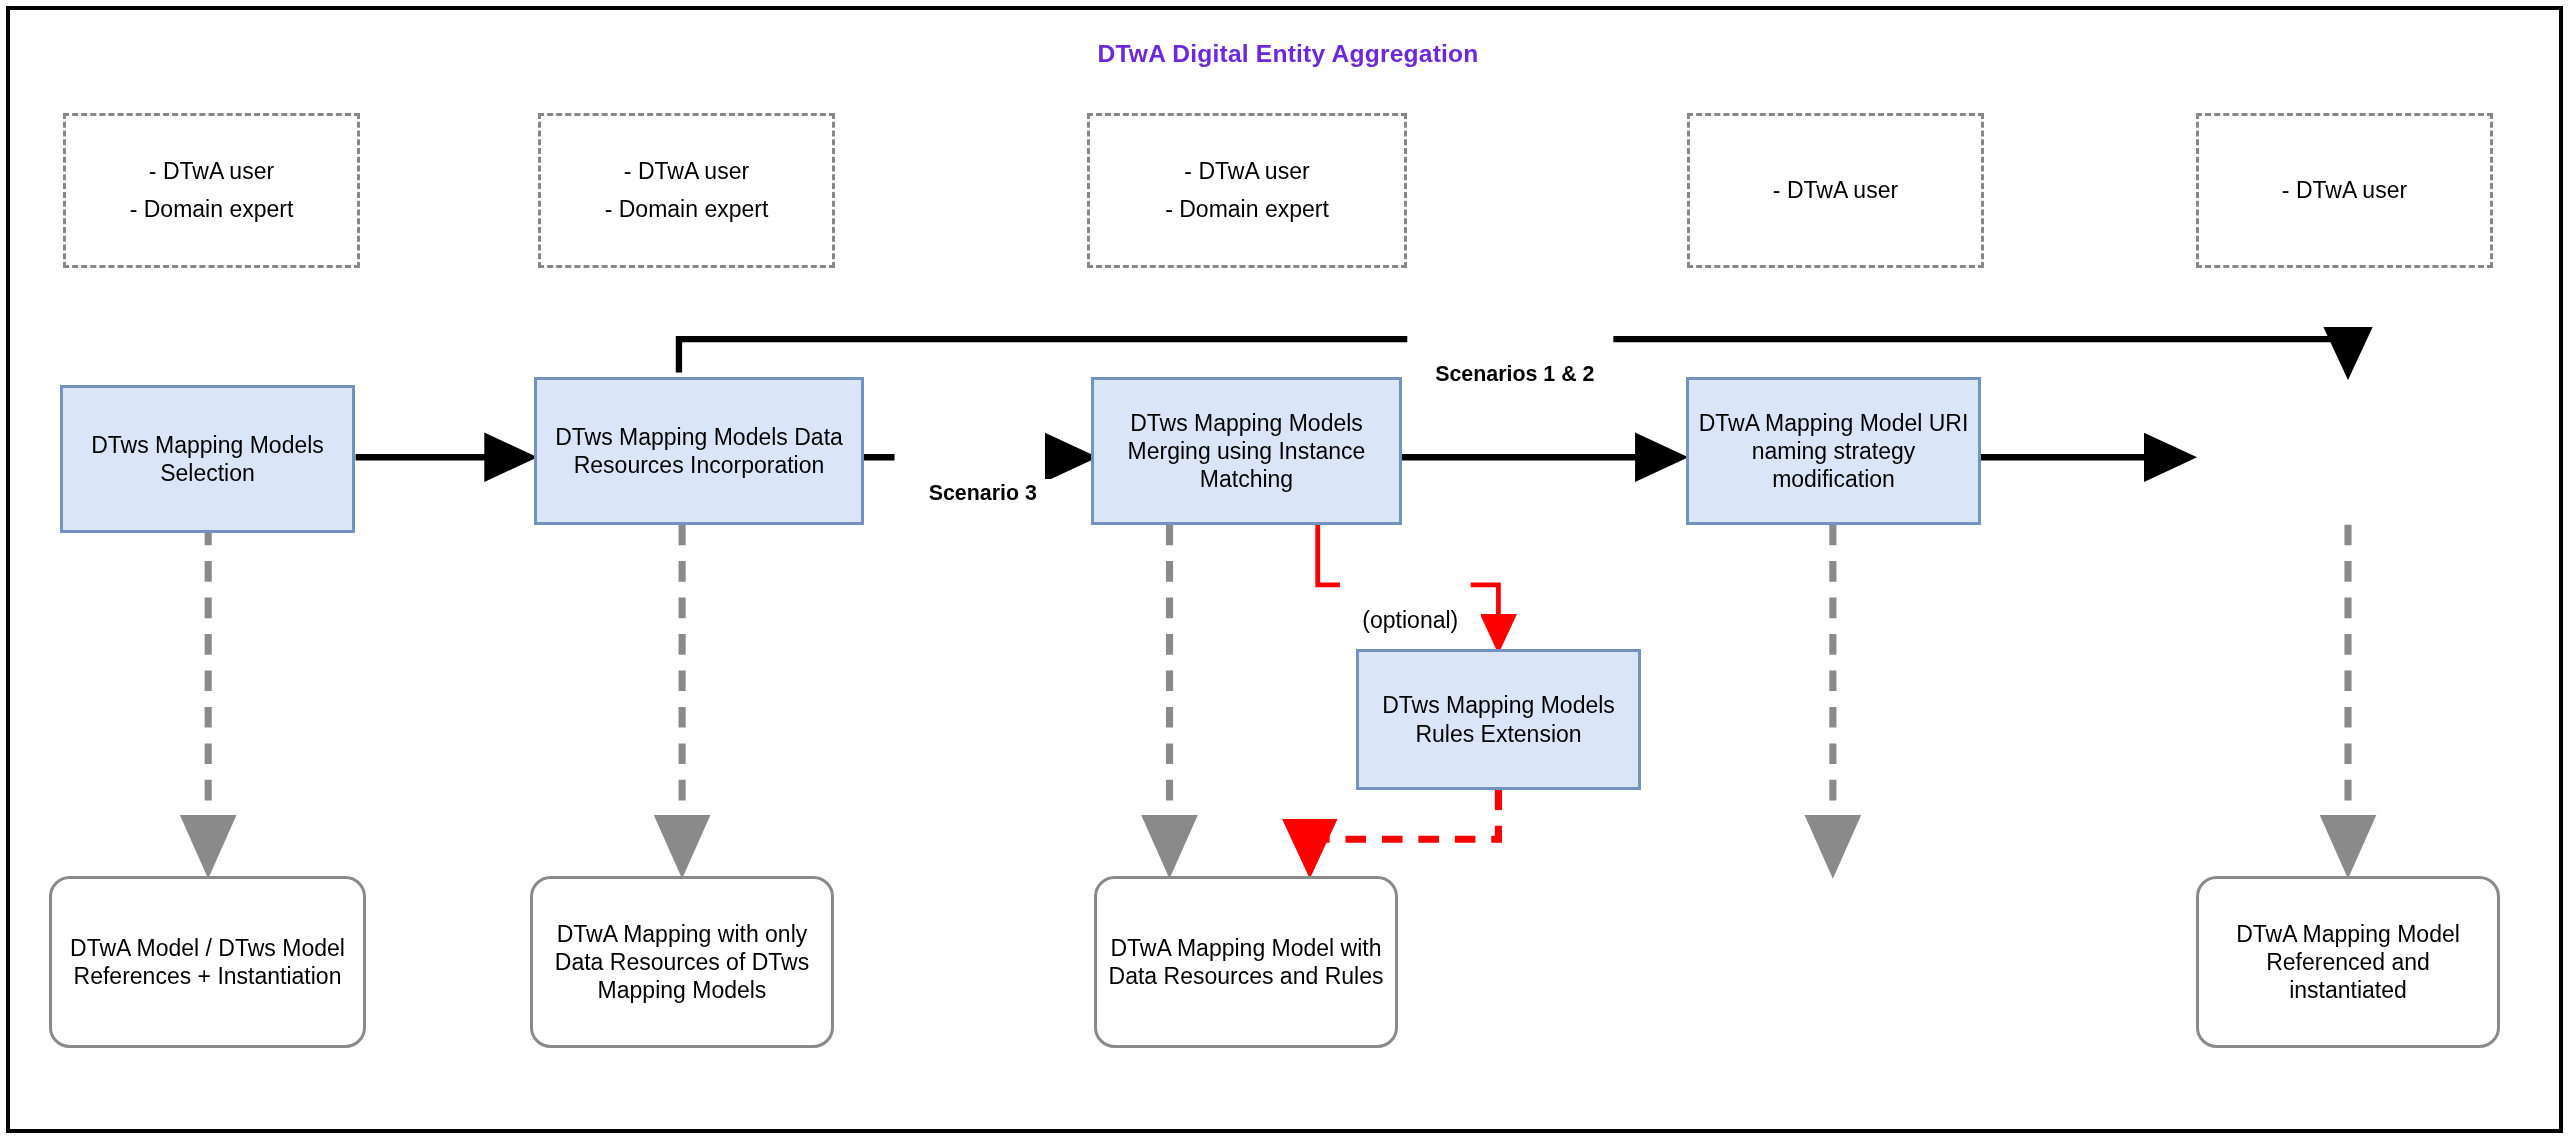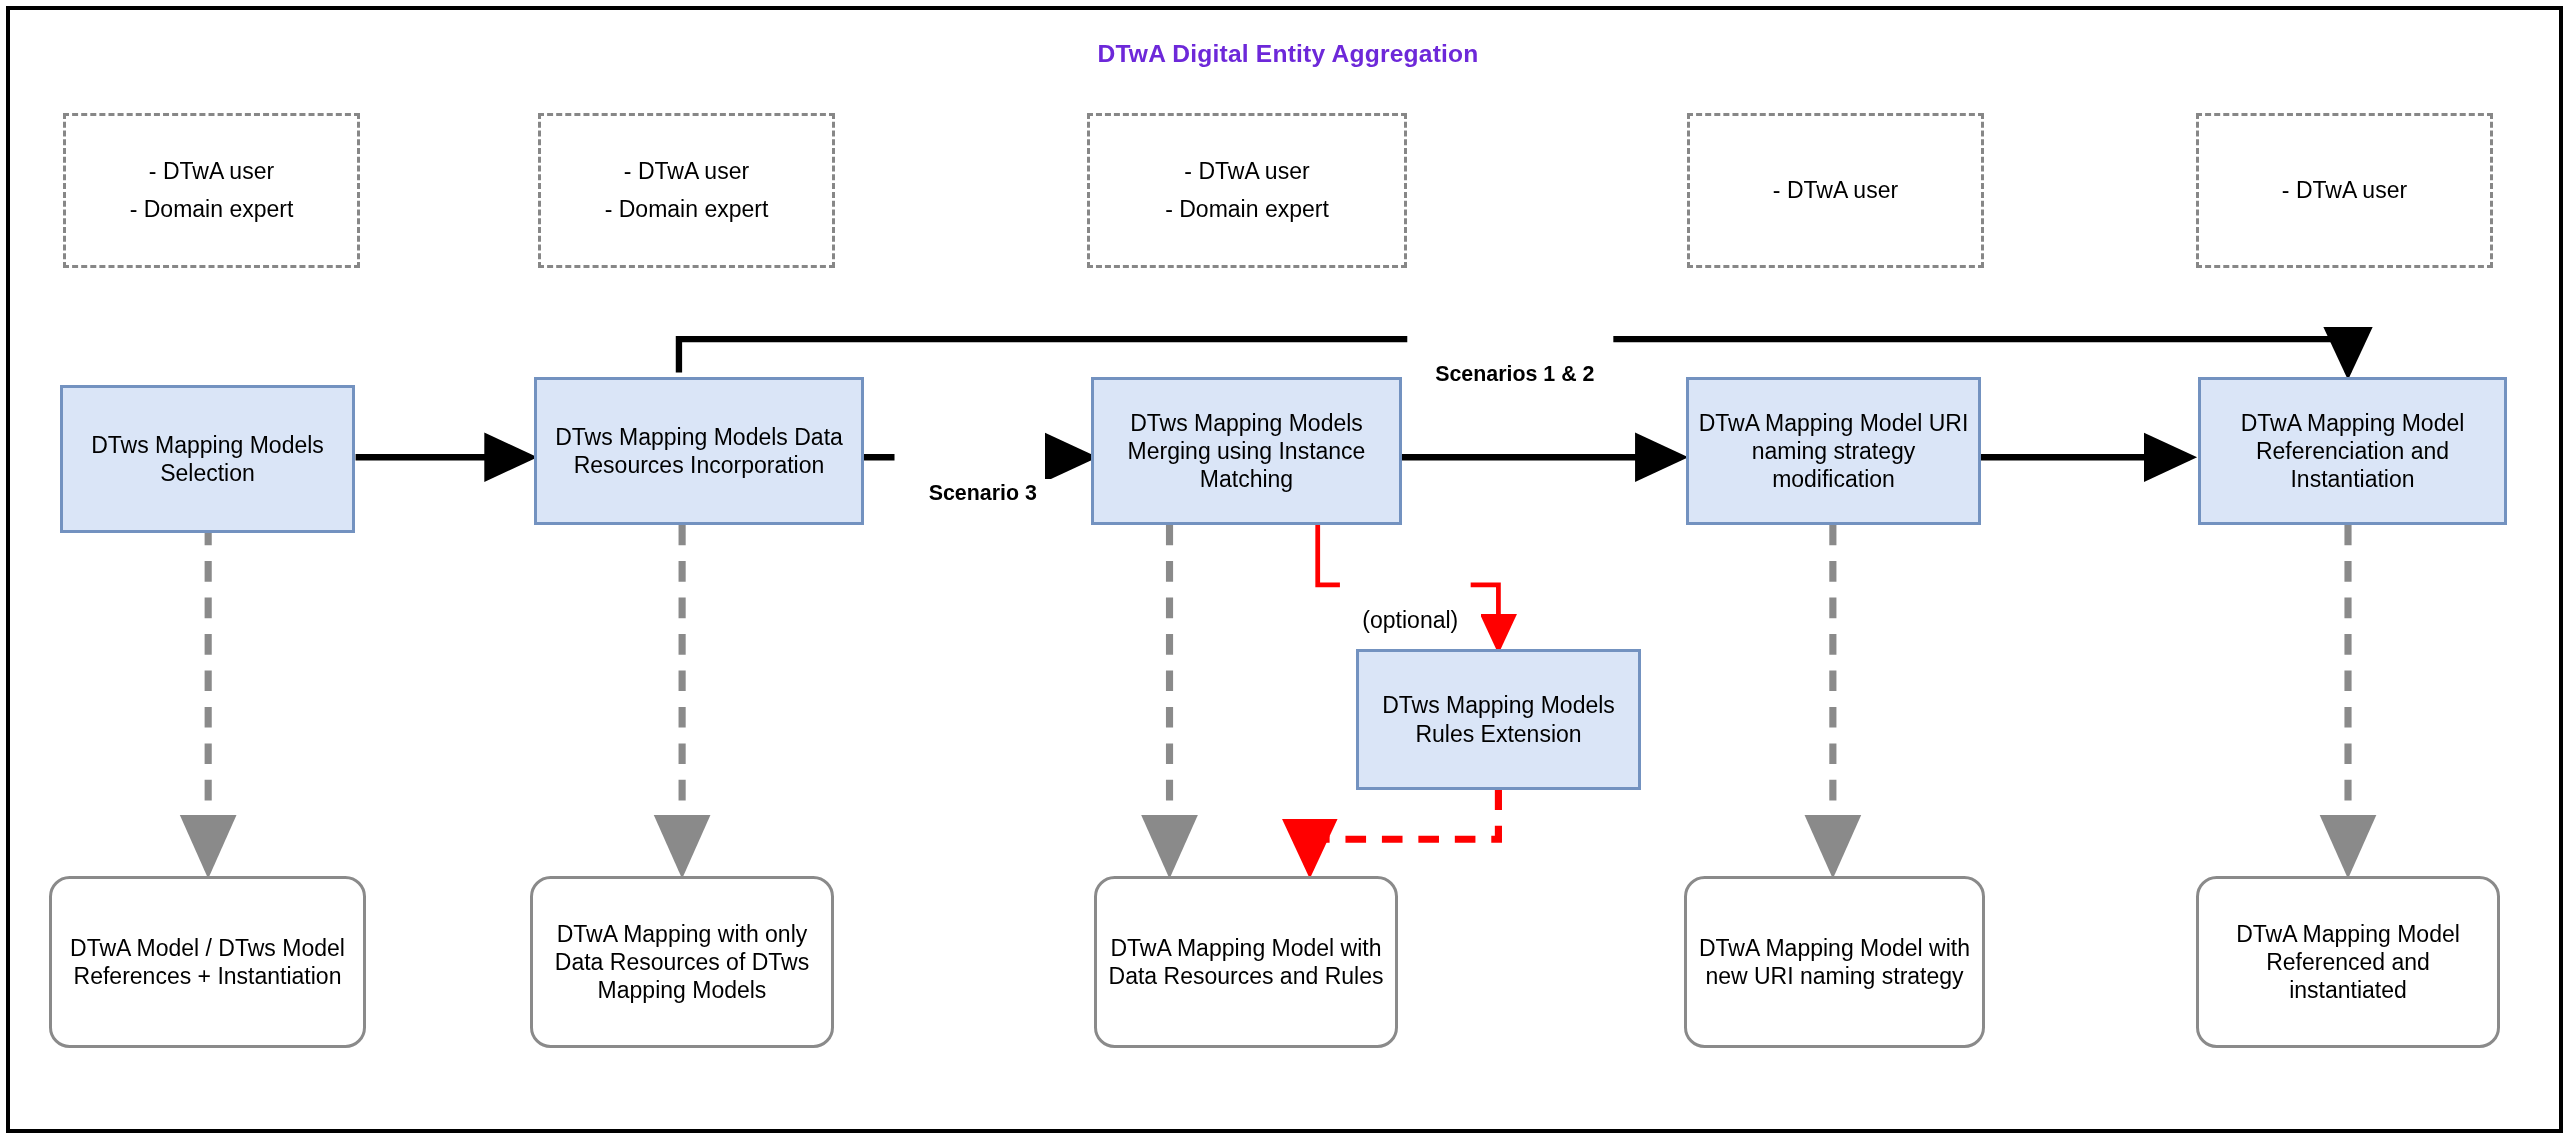--- a/index.html
+++ b/index.html
@@ -181,28 +181,26 @@
   <div class="flow-label plain" style="left:1340px; top:569px; width:131px; line-height:32px; font-size:23px;">(optional)</div>
 
   <div class="proc-box" style="left:60px; top:377px; width:295px; height:148px;margin-top:8px;">DTws Mapping Models Selection</div>
 
   <div class="proc-box" style="left:534px; top:377px; width:330px; height:148px;">DTws Mapping Models Data Resources Incorporation</div>
 
   <div class="proc-box" style="left:1091px; top:377px; width:311px; height:148px;">DTws Mapping Models Merging using Instance Matching</div>
 
   <div class="proc-box" style="left:1686px; top:377px; width:295px; height:148px;">DTwA Mapping Model URI naming strategy modification</div>
 
-  <div class="proc-box" style="left:2198px; top:377px; width:309px; height:148px;">DTwA Mapping Model Referenciation and Instantiation</div>
 
   <div class="proc-box" style="left:1356px; top:649px; width:285px; height:141px;">DTws Mapping Models Rules Extension</div>
 
   <div class="artefact-box" style="left:49px; top:876px; width:317px; height:172px;">DTwA Model / DTws Model References + Instantiation</div>
 
   <div class="artefact-box" style="left:530px; top:876px; width:304px; height:172px;">DTwA Mapping with only Data Resources of DTws Mapping Models</div>
 
   <div class="artefact-box" style="left:1094px; top:876px; width:304px; height:172px;">DTwA Mapping Model with Data Resources and Rules</div>
 
-  <div class="artefact-box" style="left:1684px; top:876px; width:301px; height:172px;">DTwA Mapping Model with new URI naming strategy</div>
 
   <div class="artefact-box" style="left:2196px; top:876px; width:304px; height:172px;">DTwA Mapping Model Referenced and instantiated</div>
 
 </div>
 
 
 </body></html>

